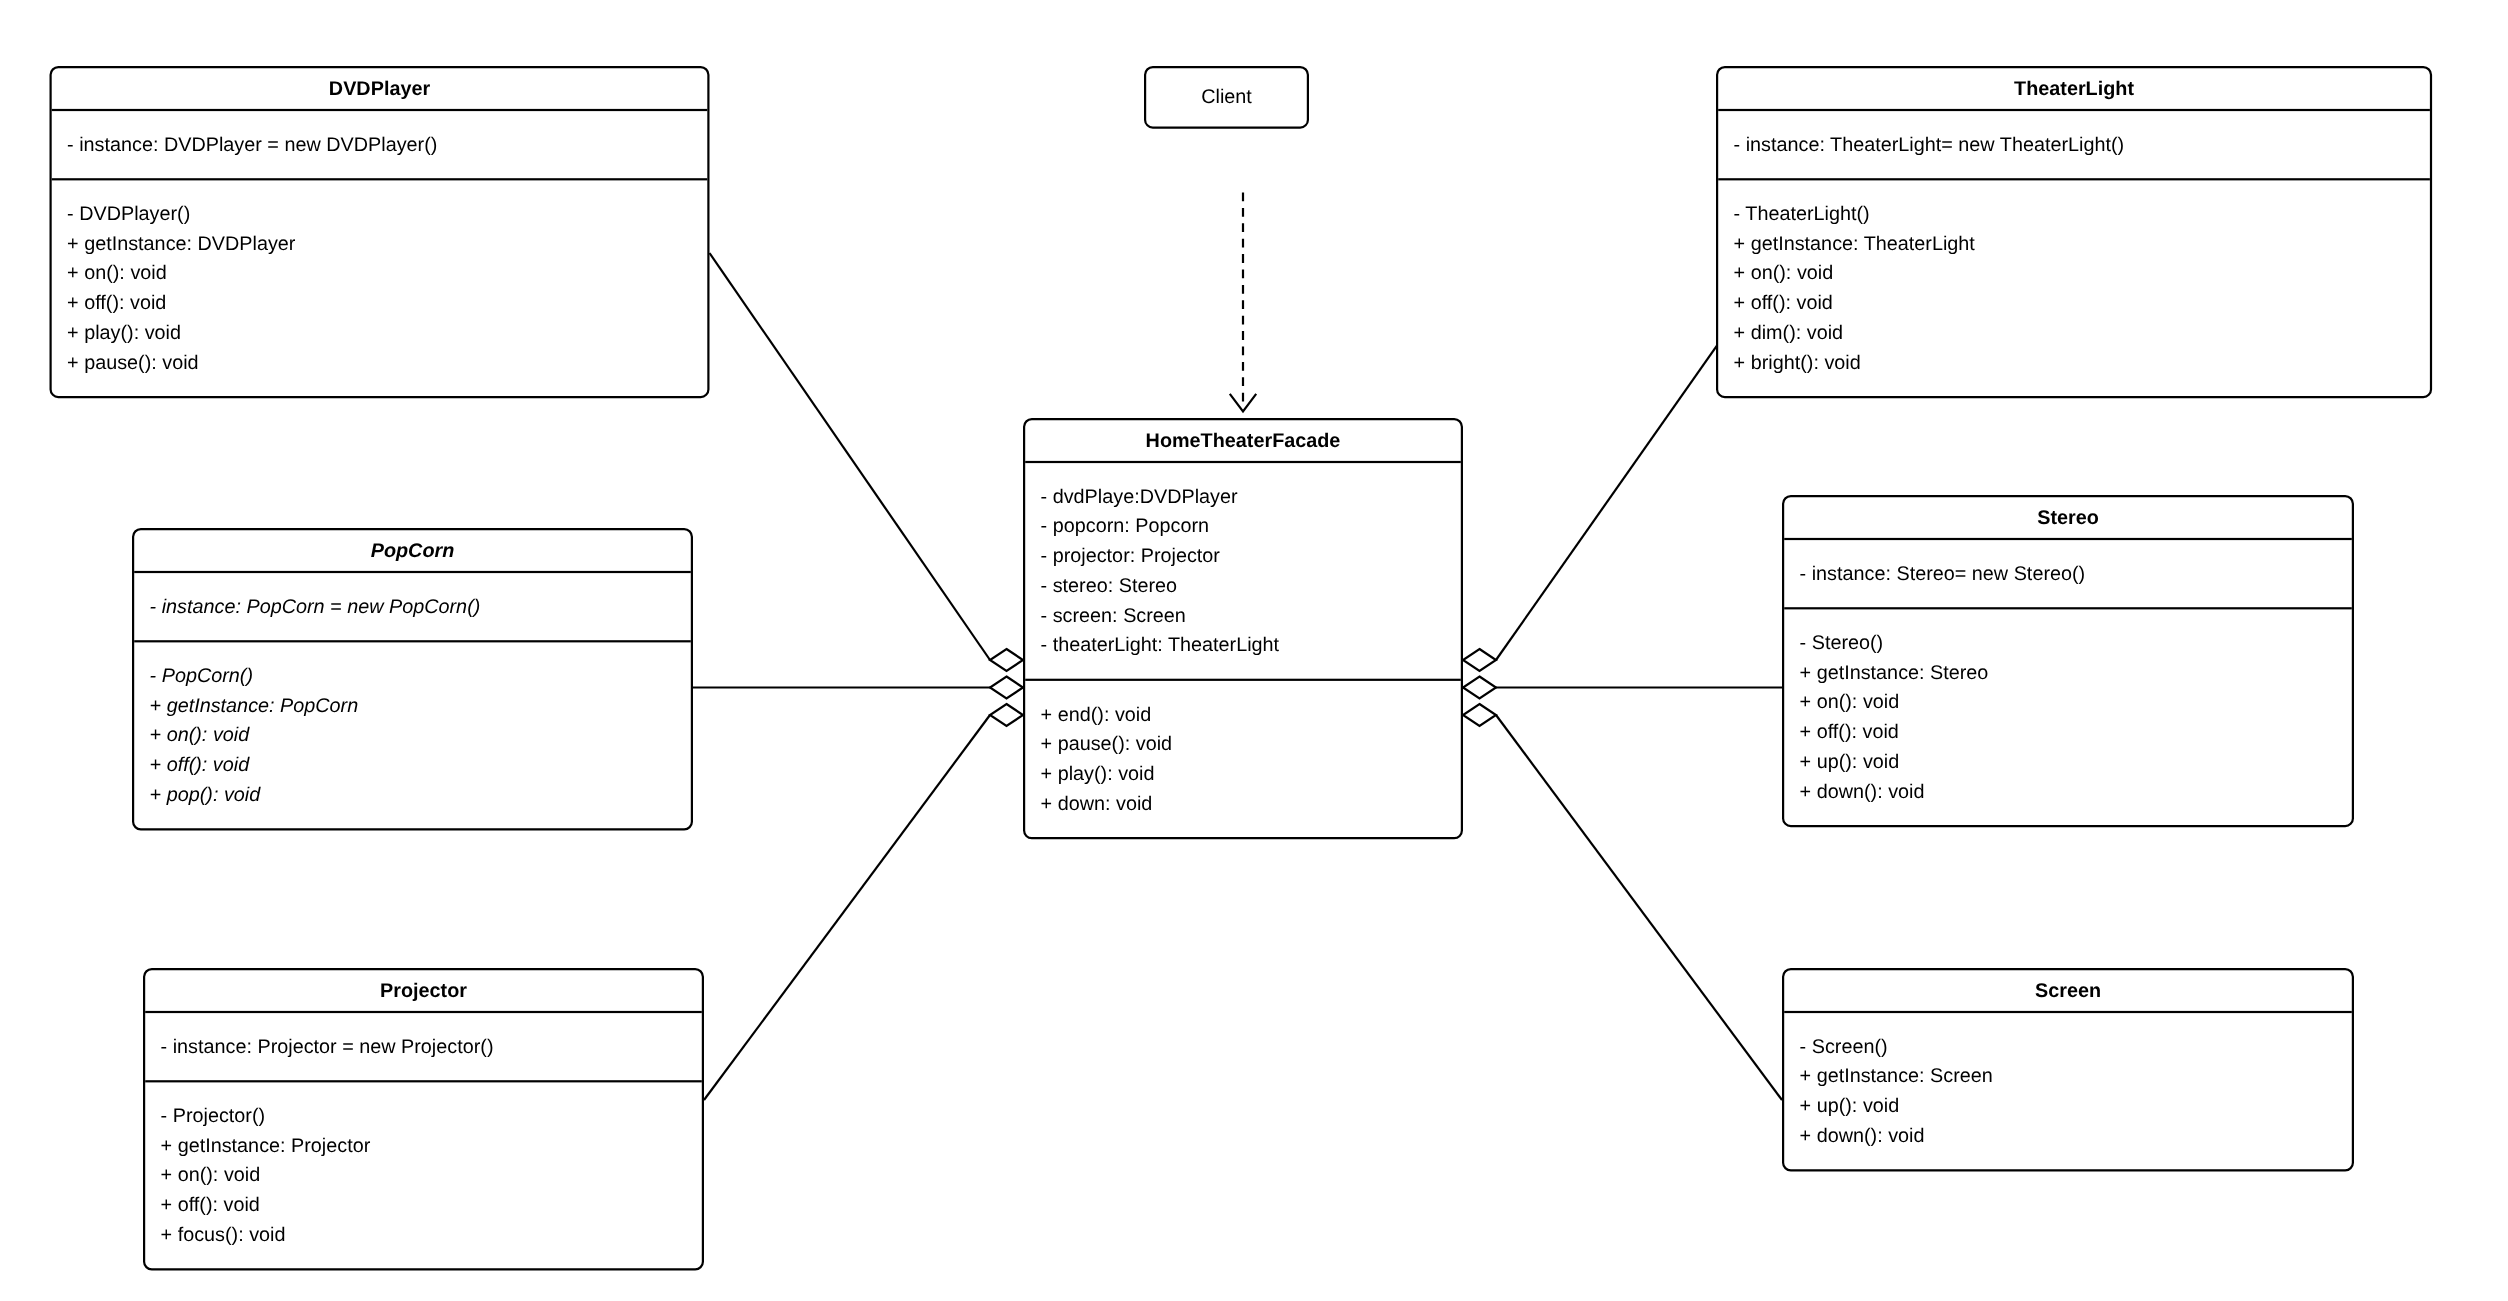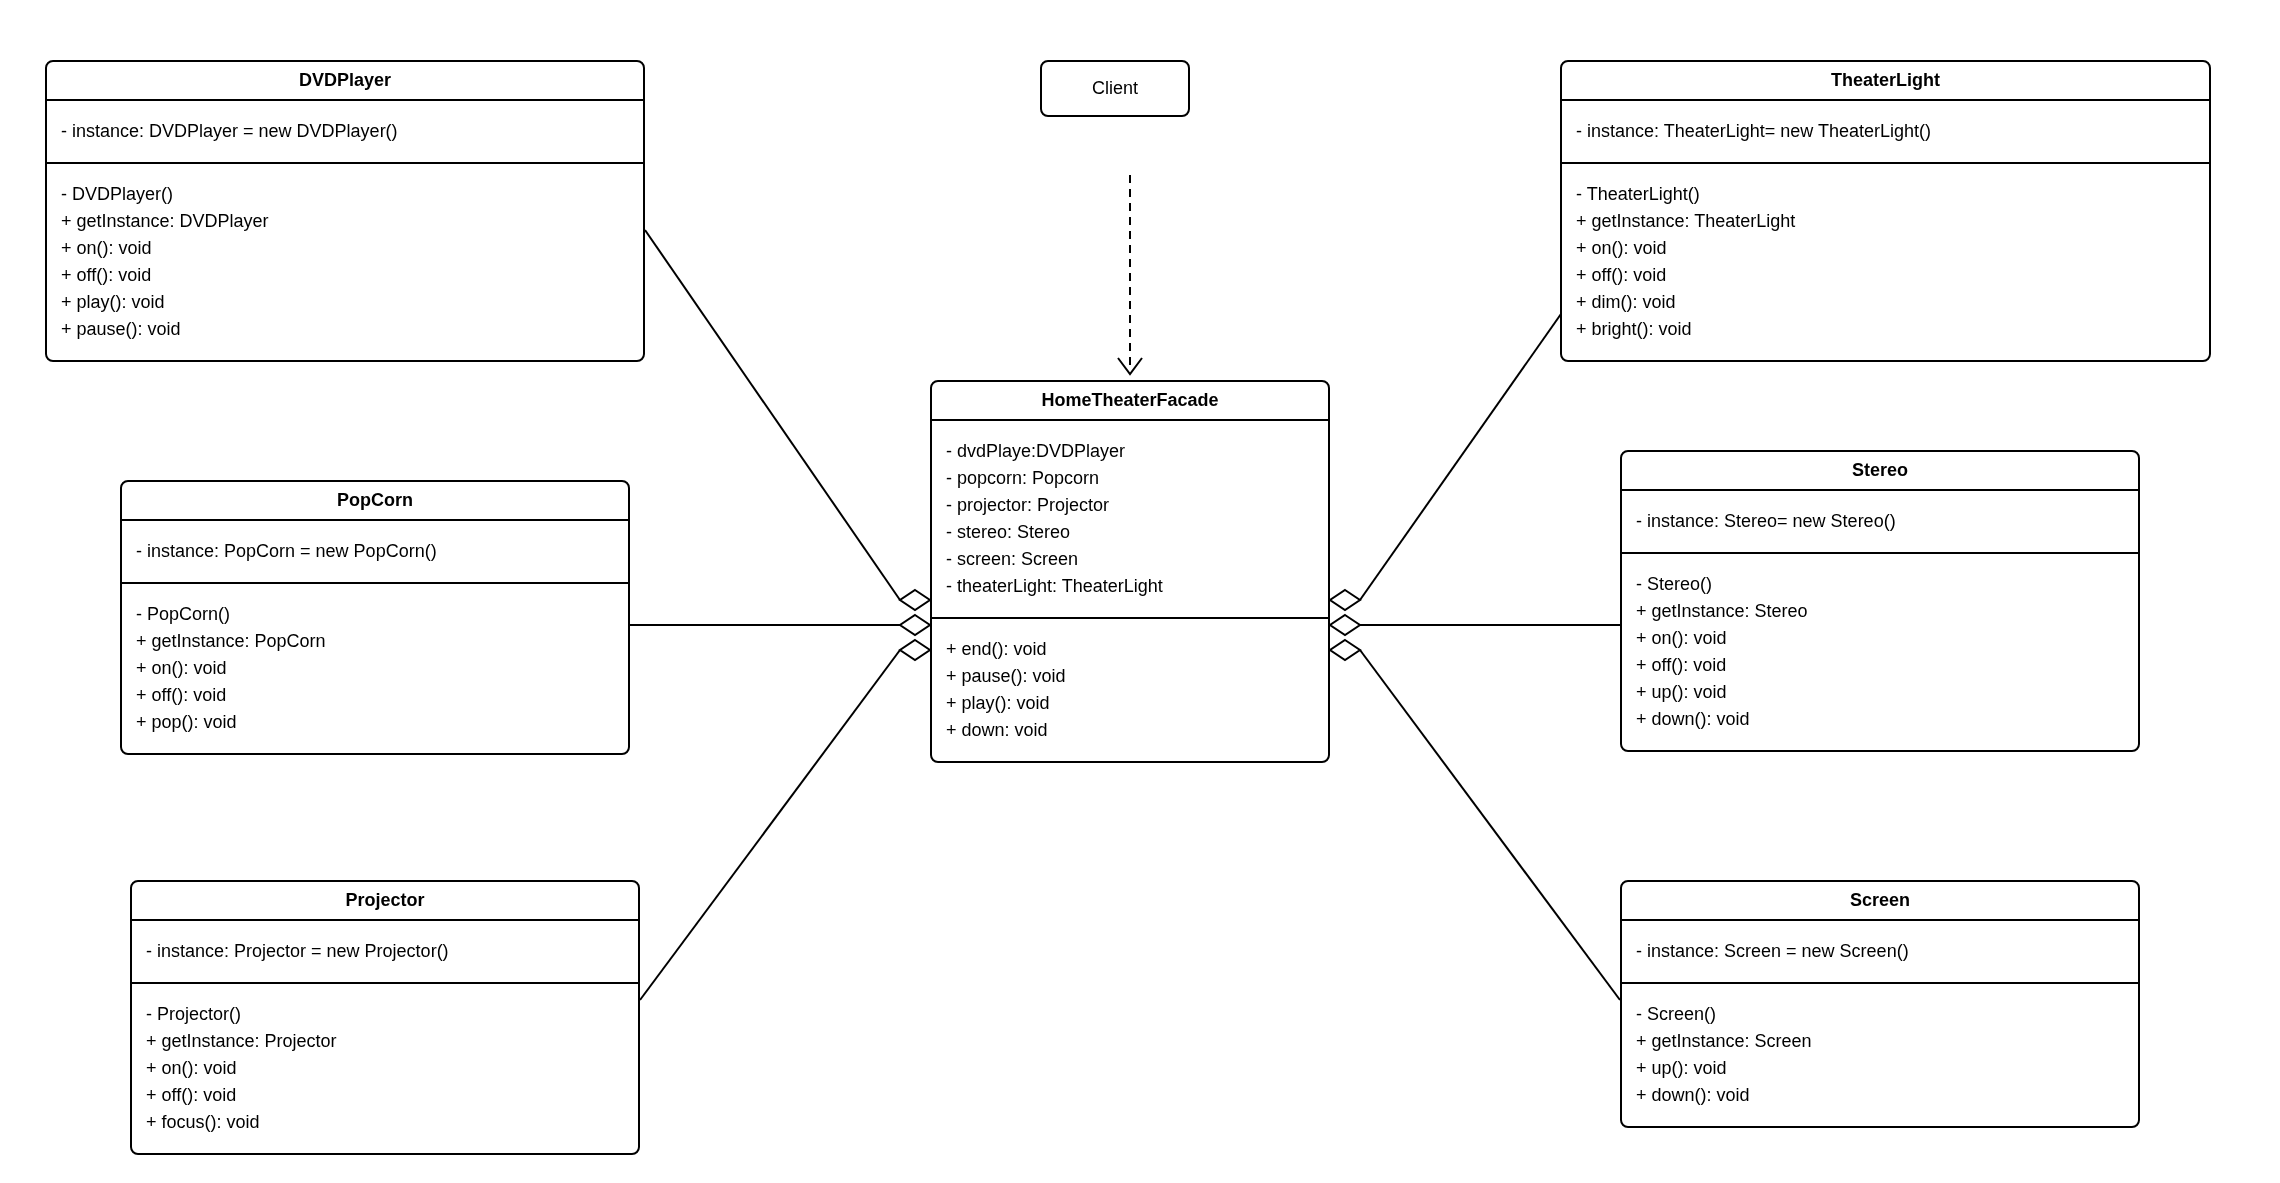--- a/index.html
+++ b/index.html
@@ -111,21 +111,21 @@
   <div class="uml-section">
       <div class="uml-line">-  DVDPlayer()</div>
       <div class="uml-line">+ getInstance: DVDPlayer</div>
       <div class="uml-line">+ on(): void</div>
       <div class="uml-line">+ off(): void</div>
       <div class="uml-line">+ play(): void</div>
       <div class="uml-line">+ pause(): void</div>
     </div>
 </div>
 
-<div class="uml-class" style="left:120px; top:480px; width:510px;">
+<div class="uml-class" style="left:120px; top:480px; width:510px;font-style:italic;">
   <div class="uml-title">PopCorn</div>
   <div class="uml-section">
       <div class="uml-line">- instance: PopCorn = new PopCorn()</div>
     </div>
   <div class="uml-section">
       <div class="uml-line">-  PopCorn()</div>
       <div class="uml-line">+ getInstance: PopCorn</div>
       <div class="uml-line">+ on(): void</div>
       <div class="uml-line">+ off(): void</div>
       <div class="uml-line">+ pop(): void</div>
@@ -172,21 +172,18 @@
       <div class="uml-line">+ on(): void</div>
       <div class="uml-line">+ off(): void</div>
       <div class="uml-line">+ up(): void</div>
       <div class="uml-line">+ down(): void</div>
     </div>
 </div>
 
 <div class="uml-class" style="left:1620px; top:880px; width:520px;">
   <div class="uml-title">Screen</div>
   <div class="uml-section">
-      <div class="uml-line">- instance: Screen = new Screen()</div>
-    </div>
-  <div class="uml-section">
       <div class="uml-line">-  Screen()</div>
       <div class="uml-line">+ getInstance: Screen</div>
       <div class="uml-line">+ up(): void</div>
       <div class="uml-line">+ down(): void</div>
     </div>
 </div>
 
 </body></html>

